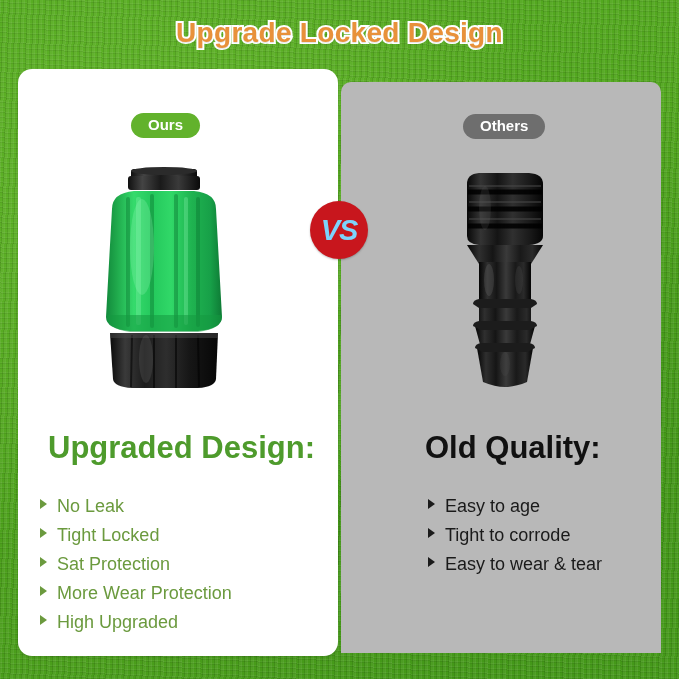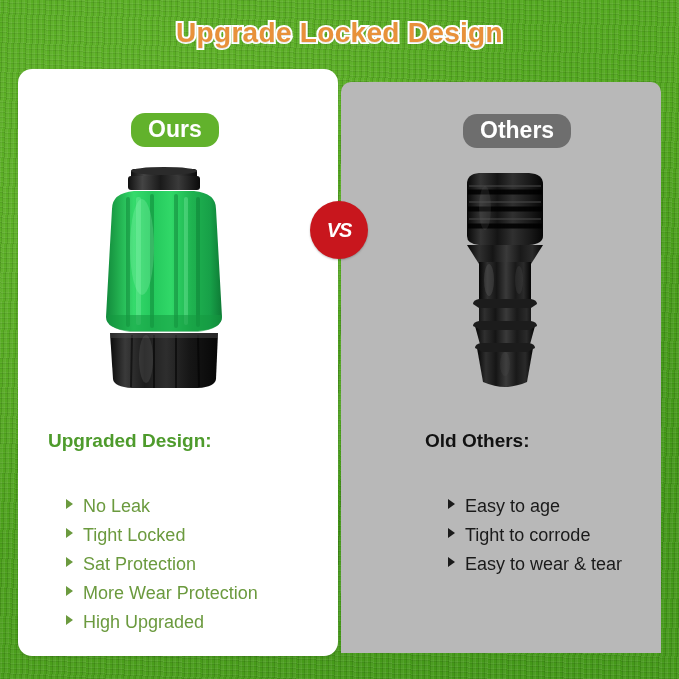--- a/index.html
+++ b/index.html
@@ -72,21 +72,21 @@
     background: #B8B8B8;
     border-radius: 10px 10px 0 0;
   }
 
   
   .badge {
     position: absolute;
     display: inline-block;
     color: #FFFFFF;
     font-weight: bold;
-    font-size: 23px;
+    font-size: 15px;
     padding: 3px 17px 5px 17px;
     border-radius: 14px;
     line-height: 1.15;
     white-space: nowrap;
   }
   .badge-ours {
     left: 131px;
     top: 113px;
     background: #62B22C;
   }
@@ -108,24 +108,24 @@
     background: #C8161D;
     box-shadow: 0 1px 2px rgba(0,0,0,0.25);
     z-index: 6;
   }
   .vs-badge span {
     display: block;
     width: 100%;
     height: 100%;
     line-height: 58px;
     text-align: center;
-    color: #ffffff;
+    color: #7dd3fc;
     font-weight: bold;
     font-style: italic;
-    font-size: 20px;
+    font-size: 29px;
     letter-spacing: -1px;
   }
 
   
   .product {
     position: absolute;
   }
   .product-ours {
     left: 76px;
     top: 167px;
@@ -135,43 +135,43 @@
   .product-others {
     left: 455px;
     top: 168px;
     width: 100px;
     height: 222px;
   }
 
   
   .heading {
     position: absolute;
-    font-size: 19px;
+    font-size: 31px;
     font-weight: bold;
     white-space: nowrap;
   }
   .heading-ours {
     left: 48px;
     top: 430px;
     color: #4E9B2C;
   }
   .heading-others {
     left: 425px;
     top: 430px;
     color: #111111;
   }
 
   .bullets {
     position: absolute;
     margin: 0;
     padding: 0;
     list-style: none;
   }
-  .bullets-ours { left: 66px; top: 492px; text-align: center; }
-  .bullets-others { left: 448px; top: 492px; }
+  .bullets-ours { left: 40px; top: 492px; text-align: center; }
+  .bullets-others { left: 428px; top: 492px; }
 
   .bullets li {
     display: flex;
     align-items: baseline;
     font-size: 18px;
     line-height: 29px;
     white-space: nowrap;
   }
   .bullets-ours li { color: #6B9A3E; }
   .bullets-others li { color: #1A1A1A; }
@@ -316,21 +316,21 @@
       <ellipse cx="30" cy="40" rx="6" ry="22" fill="#6A6A6A" opacity="0.18"></ellipse>
       <ellipse cx="50" cy="196" rx="5" ry="12" fill="#555555" opacity="0.2"></ellipse>
     </svg>
   </div>
 
   <div class="vs-badge">
     <span>VS</span>
   </div>
 
   <div class="heading heading-ours">Upgraded Design:</div>
-  <div class="heading heading-others">Old Others:</div>
+  <div class="heading heading-others">Old Quality:</div>
 
   <ul class="bullets bullets-ours">
     <li>
       <span class="bullet-marker"></span>
       <span>No Leak</span>
     </li>
     <li>
       <span class="bullet-marker"></span>
       <span>Tight Locked</span>
     </li>

